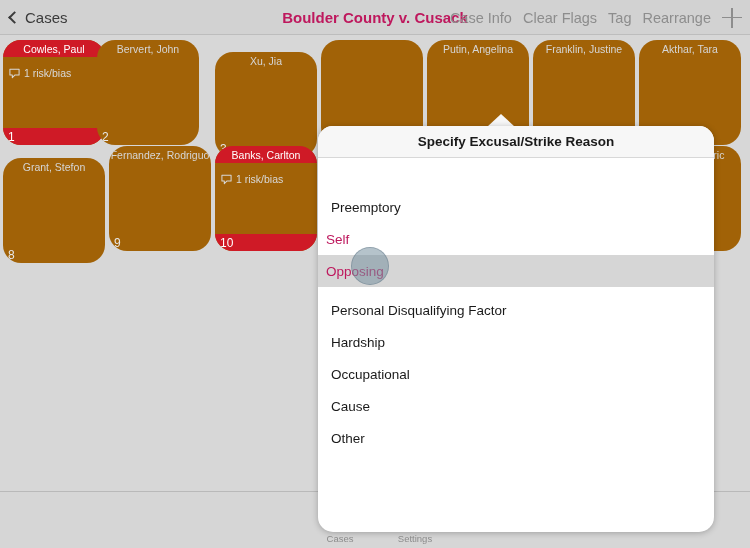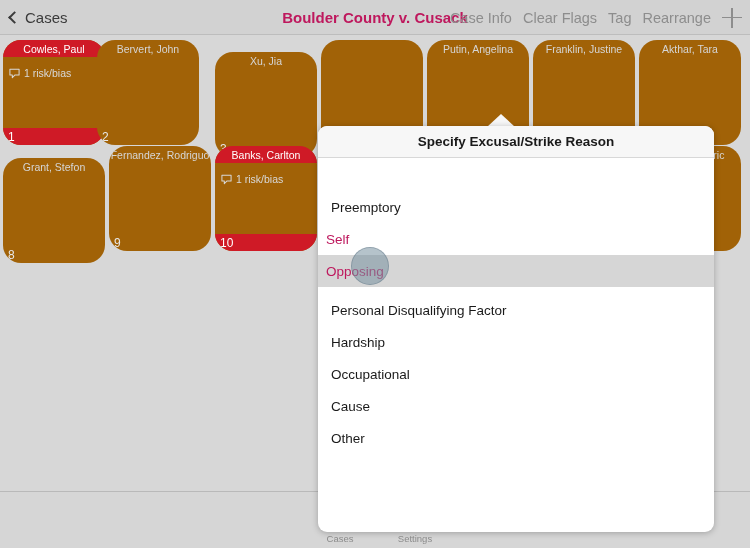--- a/index.html
+++ b/index.html
@@ -81,21 +81,21 @@
 
   
   .scroll-ind{
     position:absolute; left:684px; top:395px; width:24px; height:103px;
     background:#909090; border-radius:7px;
   }
 
   
   .popover{
     position:absolute; left:318px; top:126px; width:396px; height:406px;
-    background:#ffffff; border-radius:9px;
+    background:#ffffff; border-radius:15px;
     box-shadow:0 1px 6px rgba(0,0,0,.25);
     overflow:hidden;
   }
   .pop-arrow{
     position:absolute; left:487px; top:114px;
     width:0; height:0;
     border-left:14px solid transparent;
     border-right:14px solid transparent;
     border-bottom:13px solid #f7f7f7;
   }

